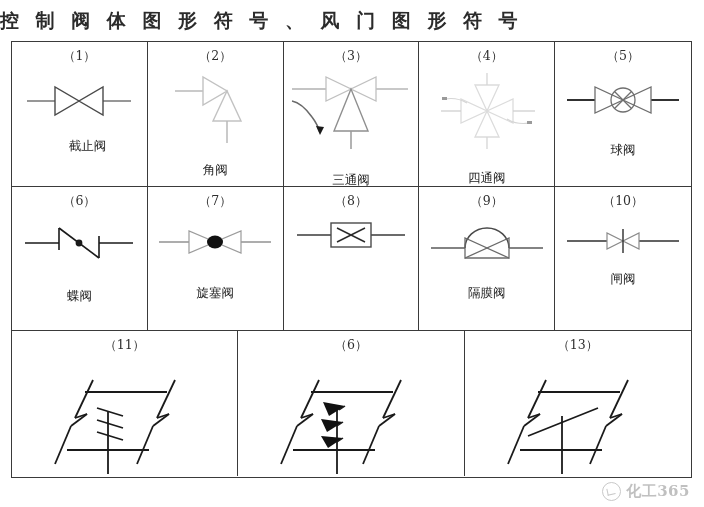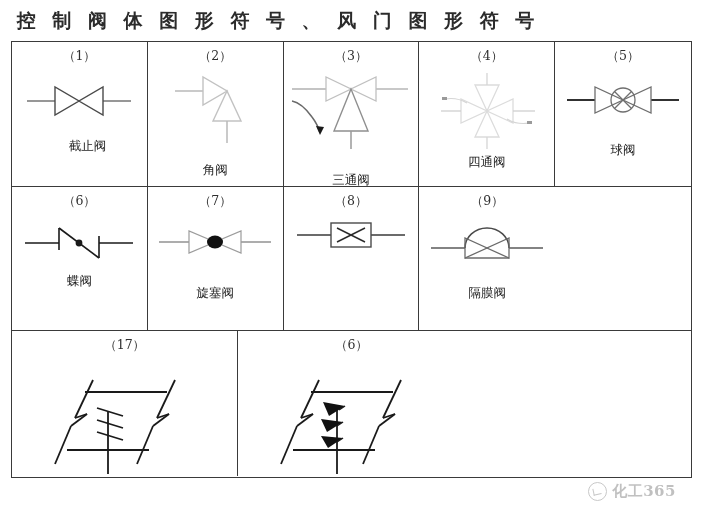--- a/index.html
+++ b/index.html
@@ -12,21 +12,20 @@
     background: #ffffff;
     font-family: "DejaVu Sans", "Liberation Sans", sans-serif;
     position: relative;
     overflow: hidden;
   }
   .page-title {
     position: absolute;
     left: 0;
     top: 8px;
     width: 556px;
-    text-align: center;
     font-size: 19px;
     font-weight: bold;
     letter-spacing: 5px;
     color: #2b2b2b;
     font-family: "DejaVu Serif", "Liberation Serif", serif;
   }
   .table-wrap {
     position: absolute;
     left: 11px;
     top: 41px;
@@ -82,40 +81,40 @@
   .cell-label div { white-space: nowrap; }
 
   
   .c1 .sym-area { margin-top: 18px; }
   .c1 .cell-label { margin-top: 16px; margin-left: 16px; }
   .c2 .sym-area { margin-top: 6px; }
   .c2 .cell-label { margin-top: 12px; }
   .c3 .sym-area { margin-top: 6px; }
   .c3 .cell-label { margin-top: 20px; }
   .c4 .sym-area { margin-top: 6px; }
-  .c4 .cell-label { margin-top: 0; }
+  .c4 .cell-label { margin-top: 16px; }
   .c5 .sym-area { margin-top: 16px; }
   .c5 .cell-label { margin-top: 20px; }
 
   .c6 .sym-area { margin-top: 14px; }
-  .c6 .cell-label { margin-top: 8px; }
+  .c6 .cell-label { margin-top: 23px; }
   .c7 .sym-area { margin-top: 16px; }
   .c7 .cell-label { margin-top: 24px; }
   .c8 .sym-area { margin-top: 10px; }
   .c8 .cell-label { margin-top: 8px; }
   .c9 .sym-area { margin-top: 10px; }
   .c9 .cell-label { margin-top: 20px; }
   .c10 .sym-area { margin-top: 16px; }
   .c10 .cell-label { margin-top: 12px; }
 
   .row-3 .sym-area { margin-top: 14px; }
 
   .watermark {
     position: absolute;
-    right: 28px;
+    right: 14px;
     bottom: 6px;
     display: flex;
     align-items: center;
     gap: 5px;
     opacity: 0.55;
   }
   .wm-logo {
     width: 17px;
     height: 17px;
     border-radius: 50%;
@@ -303,27 +302,42 @@
           <polygon points="40,20 40,40 62,30" fill="none" stroke="#6a6a6a" stroke-width="1.3"></polygon>
           <polygon points="84,20 84,40 62,30" fill="none" stroke="#6a6a6a" stroke-width="1.3"></polygon>
           <line x1="40" y1="40" x2="84" y2="40" stroke="#6a6a6a" stroke-width="1.3"></line>
         </svg>
       </div>
       <div class="cell-label">
         <div>隔膜阀</div>
       </div>
     </div>
 
+    <div class="cell c10">
+      <div class="cell-index">（10）</div>
+      <div class="sym-area">
+        <svg width="124" height="34" viewBox="0 0 124 34">
+          <line x1="6" y1="17" x2="46" y2="17" stroke="#2f2f2f" stroke-width="1.5"></line>
+          <line x1="78" y1="17" x2="118" y2="17" stroke="#2f2f2f" stroke-width="1.5"></line>
+          <polygon points="46,9 46,25 62,17" fill="none" stroke="#8a8a8a" stroke-width="1.2"></polygon>
+          <polygon points="78,9 78,25 62,17" fill="none" stroke="#8a8a8a" stroke-width="1.2"></polygon>
+          <line x1="62" y1="5" x2="62" y2="29" stroke="#3a3a3a" stroke-width="1.5"></line>
+        </svg>
+      </div>
+      <div class="cell-label">
+        <div>闸阀</div>
+      </div>
+    </div>
 
   </div>
 
   <div class="row row-3">
 
     <div class="cell c11">
-      <div class="cell-index">（17）</div>
+      <div class="cell-index">（11）</div>
       <div class="sym-area">
         <svg width="180" height="112" viewBox="0 0 180 112">
           <g stroke="#1a1a1a" stroke-width="1.8" fill="none">
             <line x1="58" y1="14" x2="40" y2="52"></line>
             <line x1="40" y1="52" x2="52" y2="48"></line>
             <line x1="52" y1="48" x2="36" y2="60"></line>
             <line x1="36" y1="60" x2="20" y2="98"></line>
             <line x1="140" y1="14" x2="122" y2="52"></line>
             <line x1="122" y1="52" x2="134" y2="48"></line>
             <line x1="134" y1="48" x2="118" y2="60"></line>
@@ -365,20 +379,42 @@
           </g>
           <g stroke="#1a1a1a" stroke-width="1.5" fill="none">
             <line x1="84" y1="40" x2="78" y2="44"></line>
             <line x1="82" y1="56" x2="76" y2="60"></line>
             <line x1="82" y1="72" x2="76" y2="76"></line>
           </g>
         </svg>
       </div>
     </div>
 
+    <div class="cell c13">
+      <div class="cell-index">（13）</div>
+      <div class="sym-area">
+        <svg width="180" height="112" viewBox="0 0 180 112">
+          <g stroke="#1a1a1a" stroke-width="1.8" fill="none">
+            <line x1="58" y1="14" x2="40" y2="52"></line>
+            <line x1="40" y1="52" x2="52" y2="48"></line>
+            <line x1="52" y1="48" x2="36" y2="60"></line>
+            <line x1="36" y1="60" x2="20" y2="98"></line>
+            <line x1="140" y1="14" x2="122" y2="52"></line>
+            <line x1="122" y1="52" x2="134" y2="48"></line>
+            <line x1="134" y1="48" x2="118" y2="60"></line>
+            <line x1="118" y1="60" x2="102" y2="98"></line>
+            <line x1="50" y1="26" x2="132" y2="26"></line>
+            <line x1="32" y1="84" x2="114" y2="84"></line>
+            <line x1="74" y1="50" x2="74" y2="84"></line>
+            <line x1="74" y1="84" x2="74" y2="108"></line>
+            <line x1="40" y1="70" x2="110" y2="42"></line>
+          </g>
+        </svg>
+      </div>
+    </div>
 
   </div>
 
 </div>
 
 <div class="watermark">
   <div class="wm-logo"></div>
   <div class="wm-text">化工365</div>
 </div>
 

